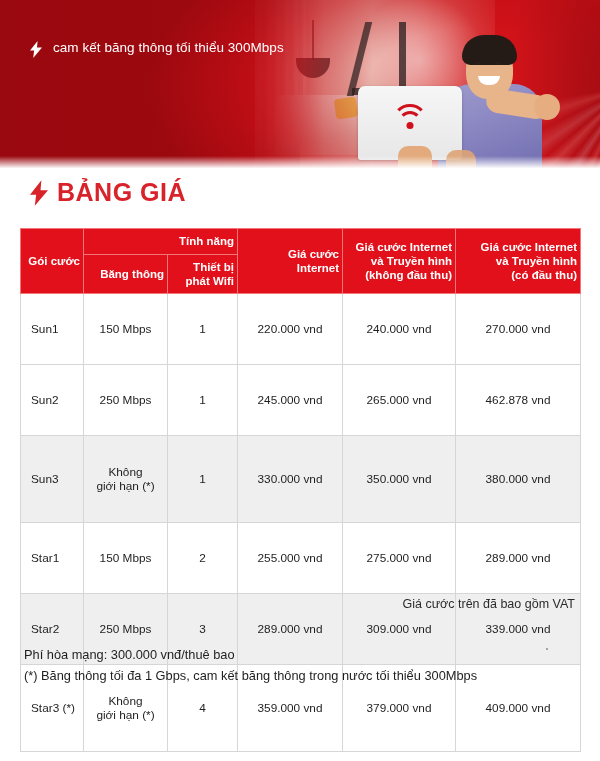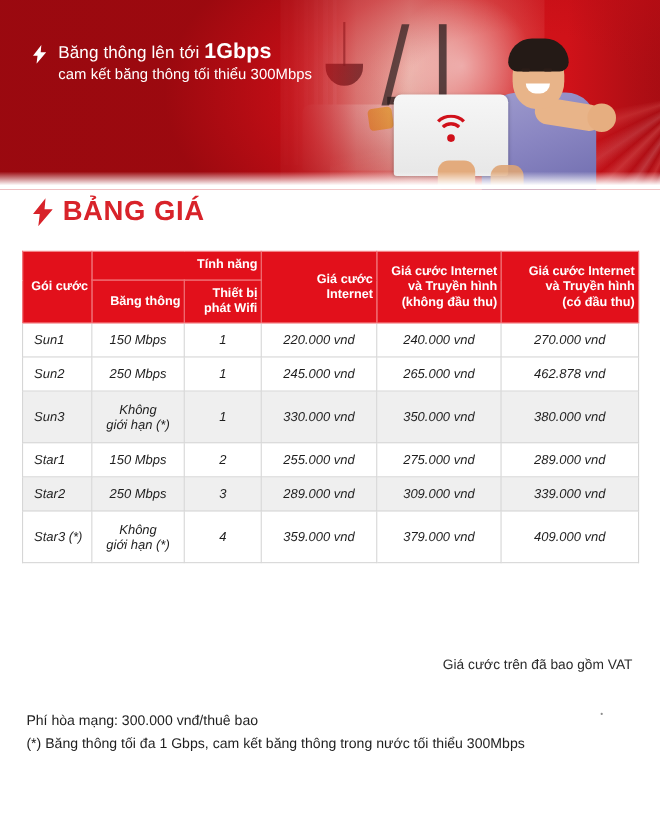--- a/index.html
+++ b/index.html
@@ -251,26 +251,25 @@
     font-weight: bold;
     border: 1px solid #f2757a;
     padding: 5px 3px;
     line-height: 14px;
     font-size: 11.5px;
     text-align: right;
     vertical-align: middle;
   }
   .price-table td {
     border: 1px solid #d6d6d6;
-    padding: 0 3px;
+    padding: 20px 3px;
     text-align: center;
     vertical-align: middle;
     line-height: 14px;
     font-size: 11.8px;
-    font-style: italic;
   }
   .price-table td.pkg { text-align: left; padding-left: 10px; }
   tr.alt td { background: #efefef; }
   tr.plain td { background: #ffffff; }
   tr.tall td { height: 46px; }
   tr.norm td { height: 30px; }
 
   
   .vat-note {
     position: absolute; right: 25px; top: 597px;
@@ -328,21 +327,20 @@
   <div class="hand-r"></div>
 
   <div class="banner-text">
     <div class="bullet-row">
       <span class="bolt">
         <svg width="12" height="17" viewBox="0 0 12 17">
             <path d="M7.6 0 0 9.6h4.1L3.2 17 12 6.6H7z" fill="#ffffff"></path>
           </svg>
       </span>
       <span>
-        <div class="b-line1"><span>Băng thông lên tới </span><b>1Gbps</b></div>
         <div class="b-line2">cam kết băng thông tối thiểu 300Mbps</div>
       </span>
     </div>
   </div>
 
   <div class="banner-fade"></div>
 </div>
 
 <div class="title-wrap">
   <span class="title-bolt">

